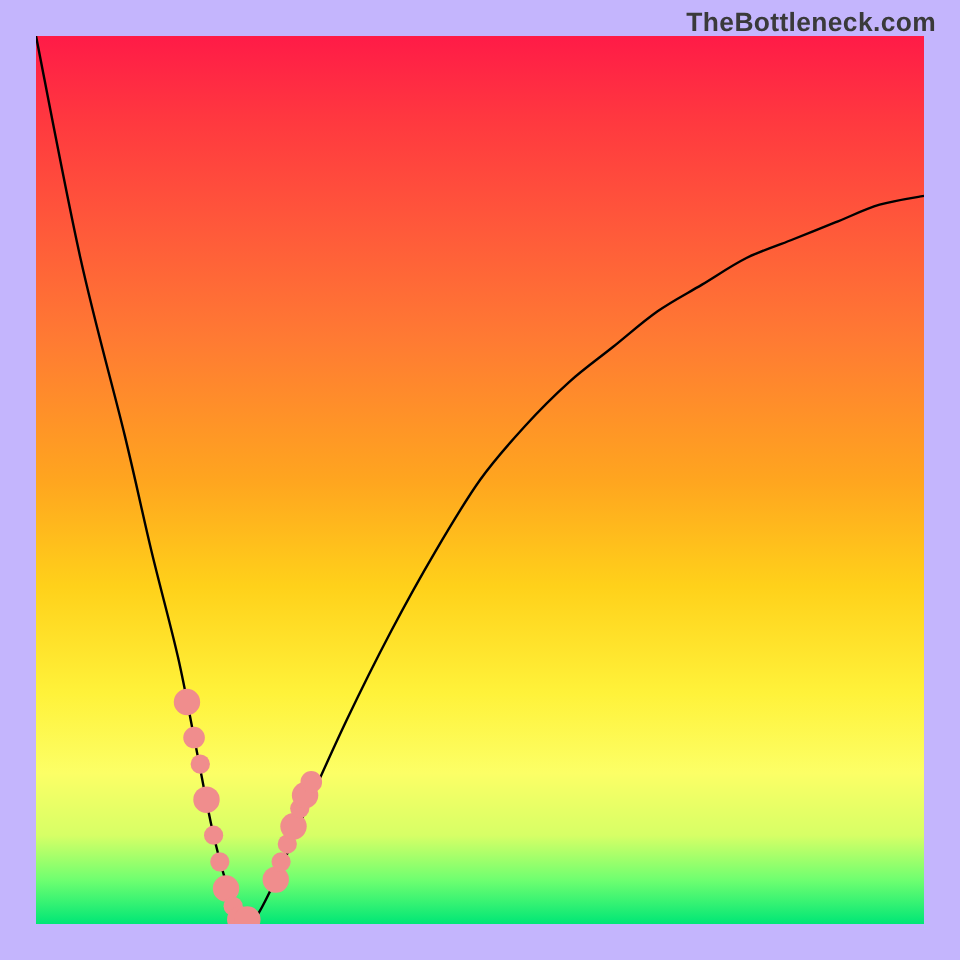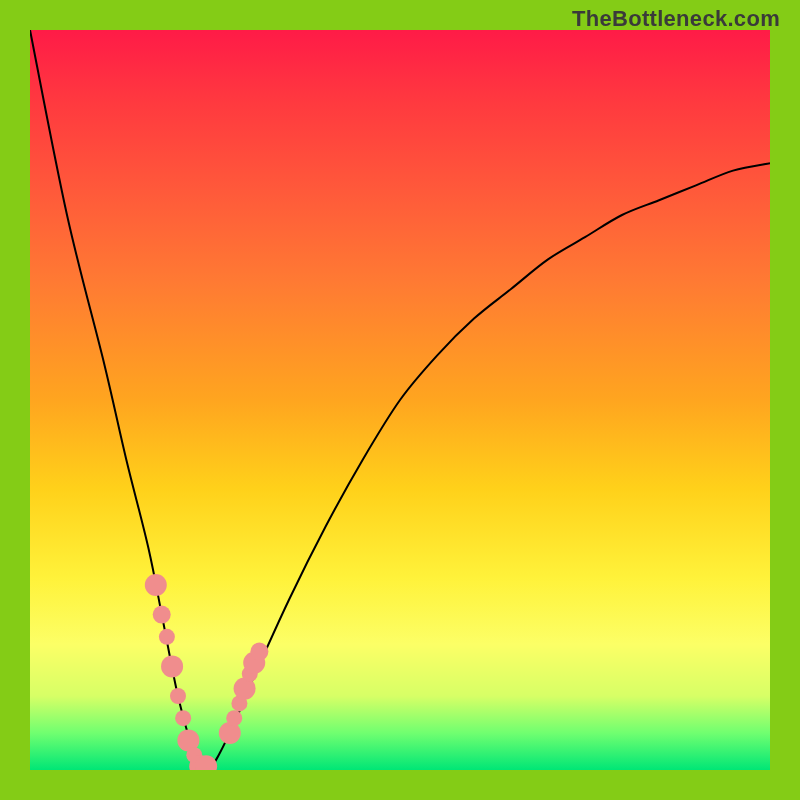--- a/index.html
+++ b/index.html
@@ -8,21 +8,21 @@
     width: 800px;
     height: 800px;
     overflow: hidden;
     background: #000;
     font-family: Arial, Helvetica, sans-serif;
   }
   .frame {
     position: absolute;
     left: 0; top: 0;
     width: 800px; height: 800px;
-    background: #84cc16;
+    background: #c4b5fd;
     text-align: right;
   }
   .plot-area {
     position: absolute;
     left: 30px;
     top: 30px;
     width: 740px;
     height: 740px;
     
     background: linear-gradient(to bottom,

